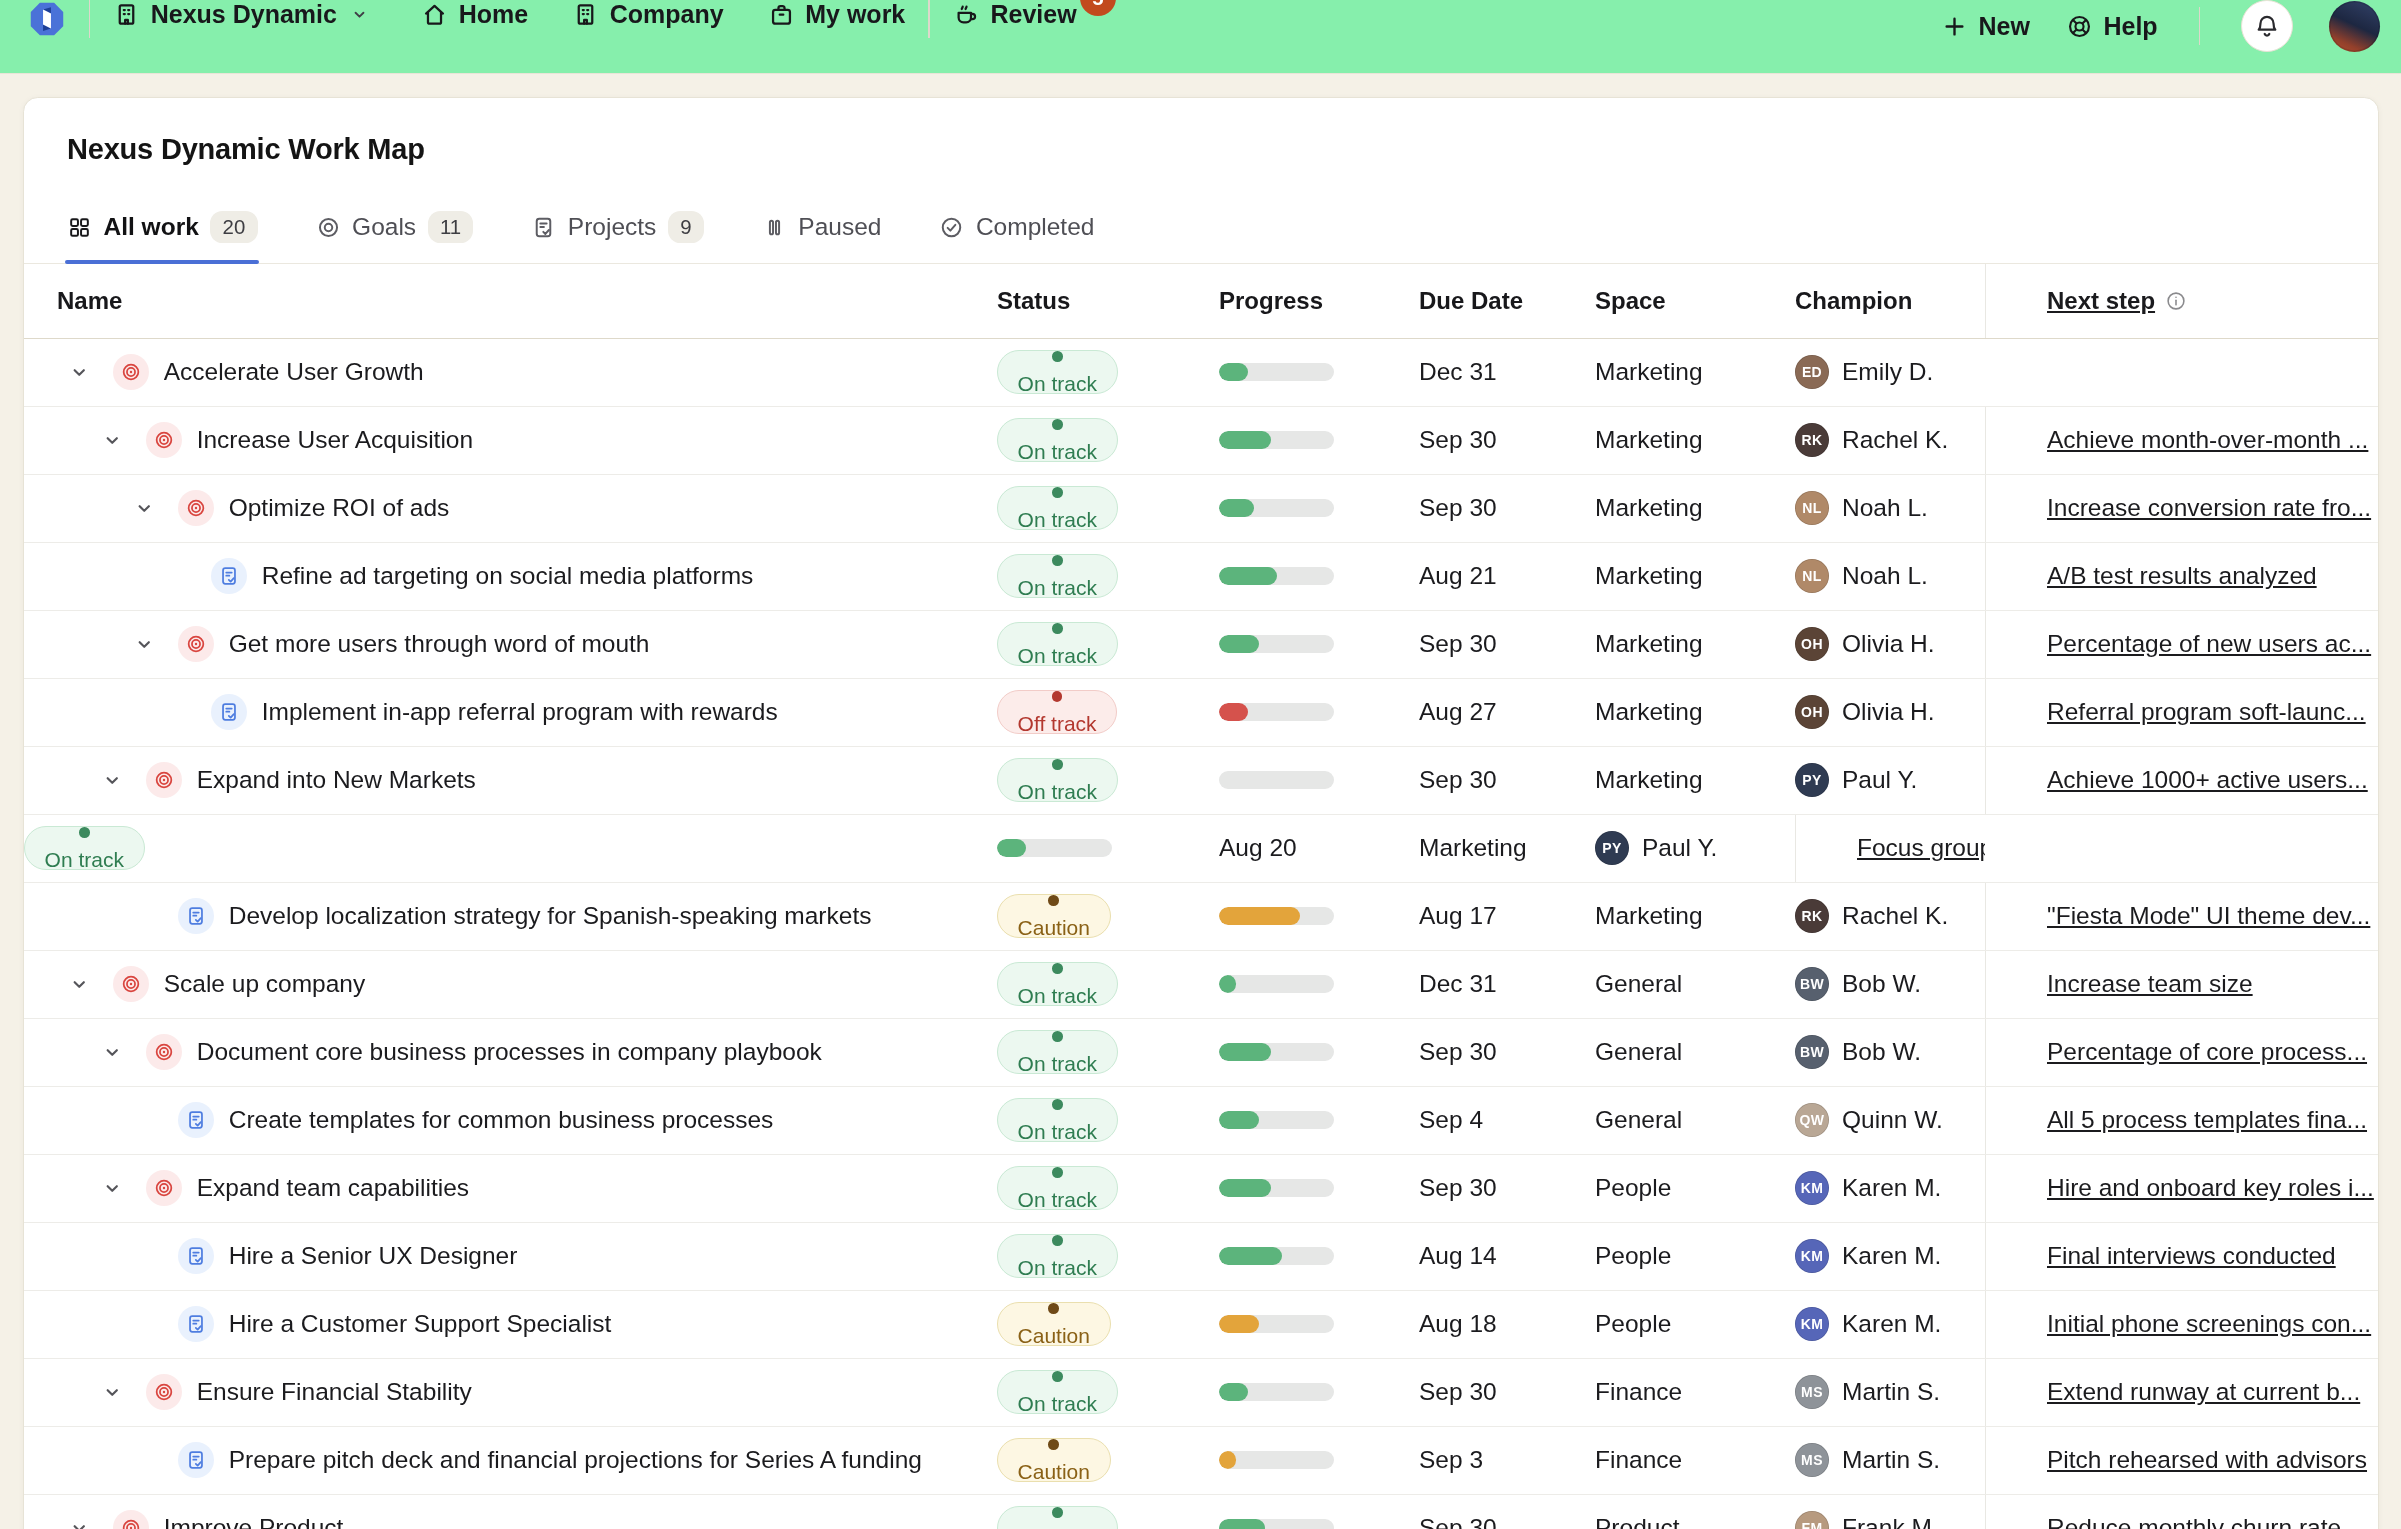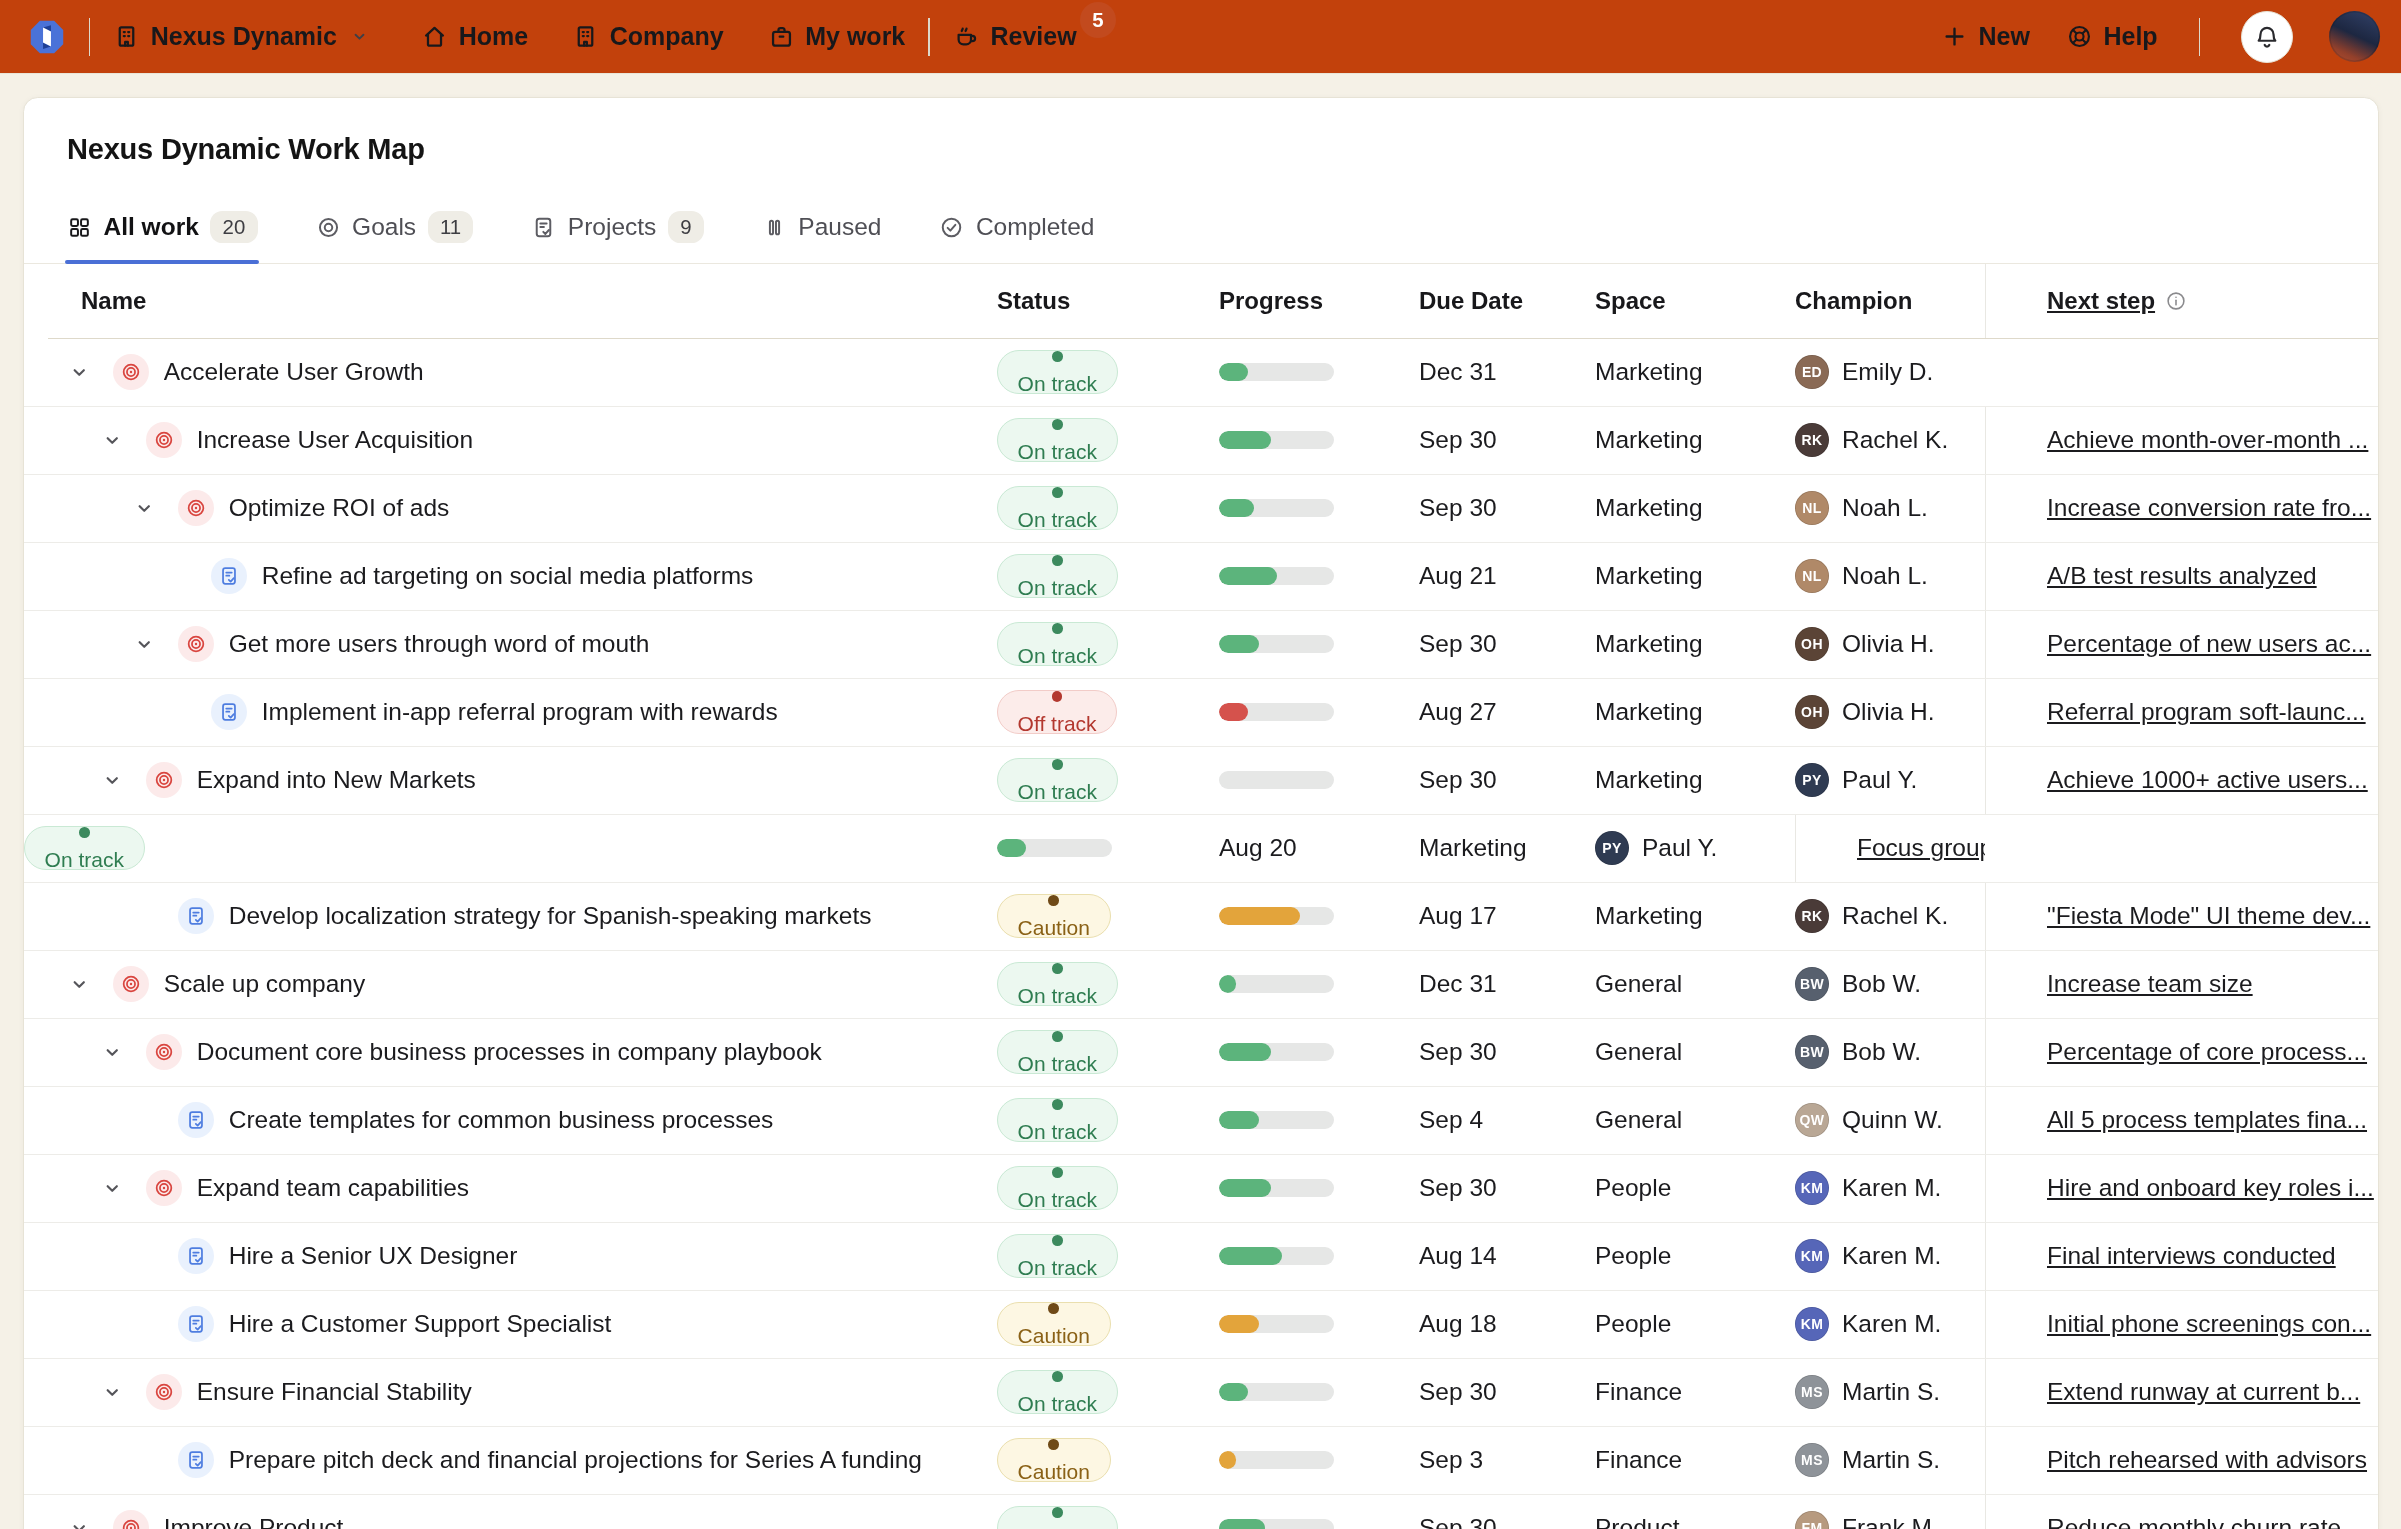--- a/index.html
+++ b/index.html
@@ -6,22 +6,22 @@
   body{
     width:2401px;height:1530px;overflow:hidden;position:relative;
     background:#f5f1e7;color:#1a1a1a;
     font-family:"Liberation Sans",sans-serif;
   }
   .icon{display:inline-flex;align-items:center;justify-content:center;flex:none;}
   .icon svg{display:block;width:100%;height:100%;}
 
   
   .topbar{
-    height:74px;display:flex;align-items:center;padding:0 21px;box-sizing:border-box;
-    border-bottom:1.6px solid #e9e5d8;background:#c2410c;
+    height:74px;display:flex;align-items:flex-start;padding:0 21px;box-sizing:border-box;
+    border-bottom:1.6px solid #e9e5d8;background:#86efac;
   }
   .logo{width:38px;height:38px;margin-left:6.5px;}
   .vdiv{width:1.6px;height:38px;background:#ddd8cb;margin:0 23px;flex:none;}
   .tb-item{
     display:flex;align-items:center;gap:10.6px;font-size:25px;font-weight:700;color:#18181b;
     background:none;border:none;padding:0;font-family:inherit;cursor:pointer;white-space:nowrap;
   }
   .tb-item .icon{width:27px;height:27px;color:#18181b;}
   .tb-item .chv{width:21px;height:21px;color:#3f3f46;margin-left:1.6px;}
   .mainnav{display:flex;align-items:center;gap:44px;margin-left:51px;}
@@ -59,21 +59,21 @@
   }
   .tab{display:flex;align-items:center;gap:11.5px;position:relative;font-size:24.5px;color:#4f4f55;cursor:pointer;}
   .tab .icon{width:25px;height:25px;color:#5d5d63;}
   .tab.active{color:#121214;font-weight:700;}
   .tab.active .icon{color:#18181b;}
   .tab.active::after{content:"";position:absolute;left:-1.6px;right:-1.6px;bottom:-1.6px;height:4.1px;border-radius:2.5px;background:var(--accent,#4a6fd6);}
   .tab .count{background:#efede6;border-radius:12.3px;padding:4.1px 12.3px;font-size:20.4px;font-weight:400;color:#3d3d42;}
 
   
   .grid{display:grid;grid-template-columns:1fr 222px 200px 176px 200px 190px 393px;align-items:center;}
-  .thead{height:75px;box-sizing:border-box;border-bottom:1.6px solid #ded9ca;font-size:24px;font-weight:700;color:#18181b;margin-left:24px;}
+  .thead{height:75px;box-sizing:border-box;border-bottom:1.6px solid #ded9ca;font-size:24px;font-weight:700;color:#18181b;}
   .th-name{padding-left:33px;}
   .th-next{display:flex;align-items:center;gap:9.8px;}
   .info-ic{width:22px;height:22px;color:#8a8a8d;}
 
   .row{height:68px;box-sizing:border-box;border-bottom:1.6px solid #edece8;}
   .cell{min-width:0;}
   .cell-name{display:flex;align-items:center;padding-left:43px;overflow:hidden;}
   .chev{width:46px;flex:none;display:flex;align-items:center;color:#55555a;}
   .chev .icon{width:24.5px;height:24.5px;}
   .chev-hidden{visibility:hidden;}

